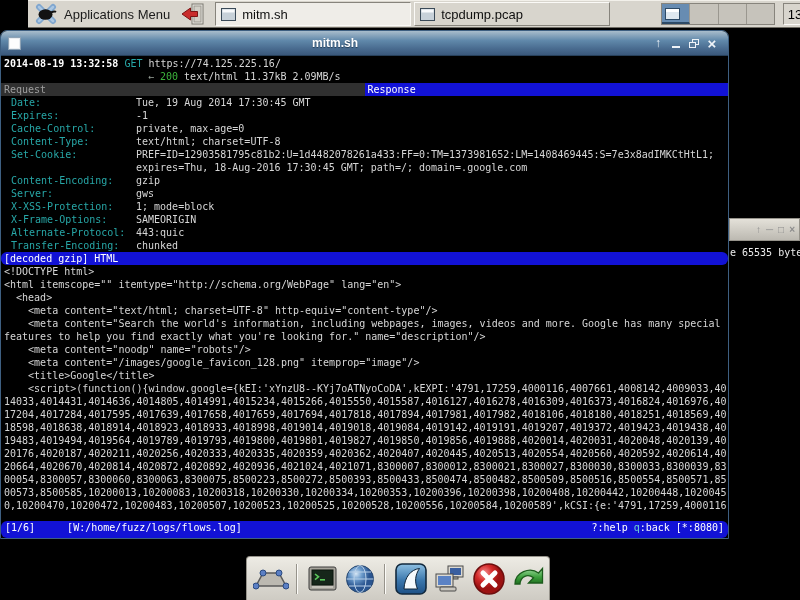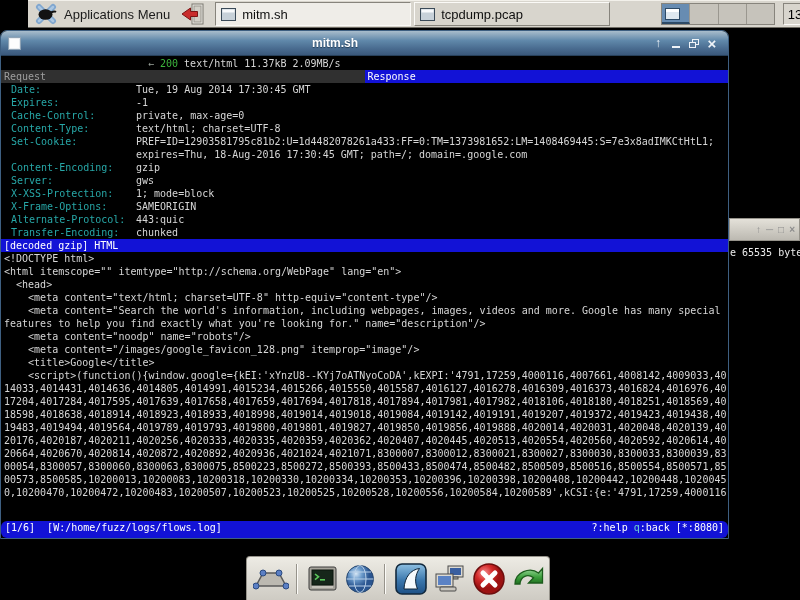--- a/index.html
+++ b/index.html
@@ -56,24 +56,24 @@
   .dim{color:#9aa39a;}
   .sp6{margin-left:6px;}
   .resp-line{padding-left:147px;}
   .tabbar{display:flex;height:13px;align-items:flex-end;}
   .tab{width:50%;box-sizing:border-box;padding-left:3px;white-space:pre;overflow:hidden;}
   .tab-req{background:#303030;color:#9e9e9e;}
   .tab-resp{background:#1212d6;color:#ffffff;}
   .hline{display:flex;height:13px;padding-left:10px;white-space:pre;overflow:hidden;}
   .hname{flex:none;width:125px;color:#27a7a7;}
   .hval{color:#d6d6d6;}
-  .banner{height:13px;background:#1212d6;color:#fff;padding-left:3px;white-space:pre;}
+  .banner{height:13px;background:#1212d6;color:#fff;padding-left:3px;white-space:pre;border-radius:6px;}
   .fill{flex:1;}
   .statusbar{height:17px;background:#1212d6;color:#fff;display:flex;padding:0 4px;white-space:pre;border-radius:6px;}
-  .fpath{margin-left:12px;text-align:right;}
+  .fpath{margin-left:32px;text-align:right;}
   .sb-right{margin-left:auto;}
   .key-q{color:#6fd3d3;}
 
   
   .bg-window{position:absolute;left:729px;top:218px;width:71px;height:332px;background:#000;}
   .bg-titlebar{height:23px;background:linear-gradient(#e4e1d9,#bcb9b1);border:1px solid #96938b;
                box-sizing:border-box;display:flex;align-items:center;justify-content:flex-end;gap:5px;
                padding-right:4px;color:#8d8d8d;font-size:10px;font-weight:bold;}
   .bg-content{font-family:"DejaVu Sans Mono",monospace;font-size:10px;line-height:13px;color:#ececec;
               padding:5px 0 0 1px;white-space:pre;overflow:hidden;}
@@ -145,20 +145,21 @@
       <span class="wbtn">
           <span class="min-bar"></span>
         </span>
       <span class="wbtn">
           <span class="max-box"></span>
         </span>
       <span class="wbtn close-x">×</span>
     </div>
 
     <div class="terminal">
+      <div class="tline"><span class="bold-white">2014-08-19 13:32:58</span><span class="teal sp6">GET</span><span class="sp6">https://74.125.225.16/</span></div>
       <div class="tline resp-line"><span class="dim">←</span><span class="green sp6">200</span><span class="sp6">text/html 11.37kB 2.09MB/s</span></div>
 
       <div class="tabbar">
         <div class="tab tab-req"><span>Request</span></div>
         <div class="tab tab-resp"><span>Response</span></div>
       </div>
 
       <div>
 
           <div class="hline">

